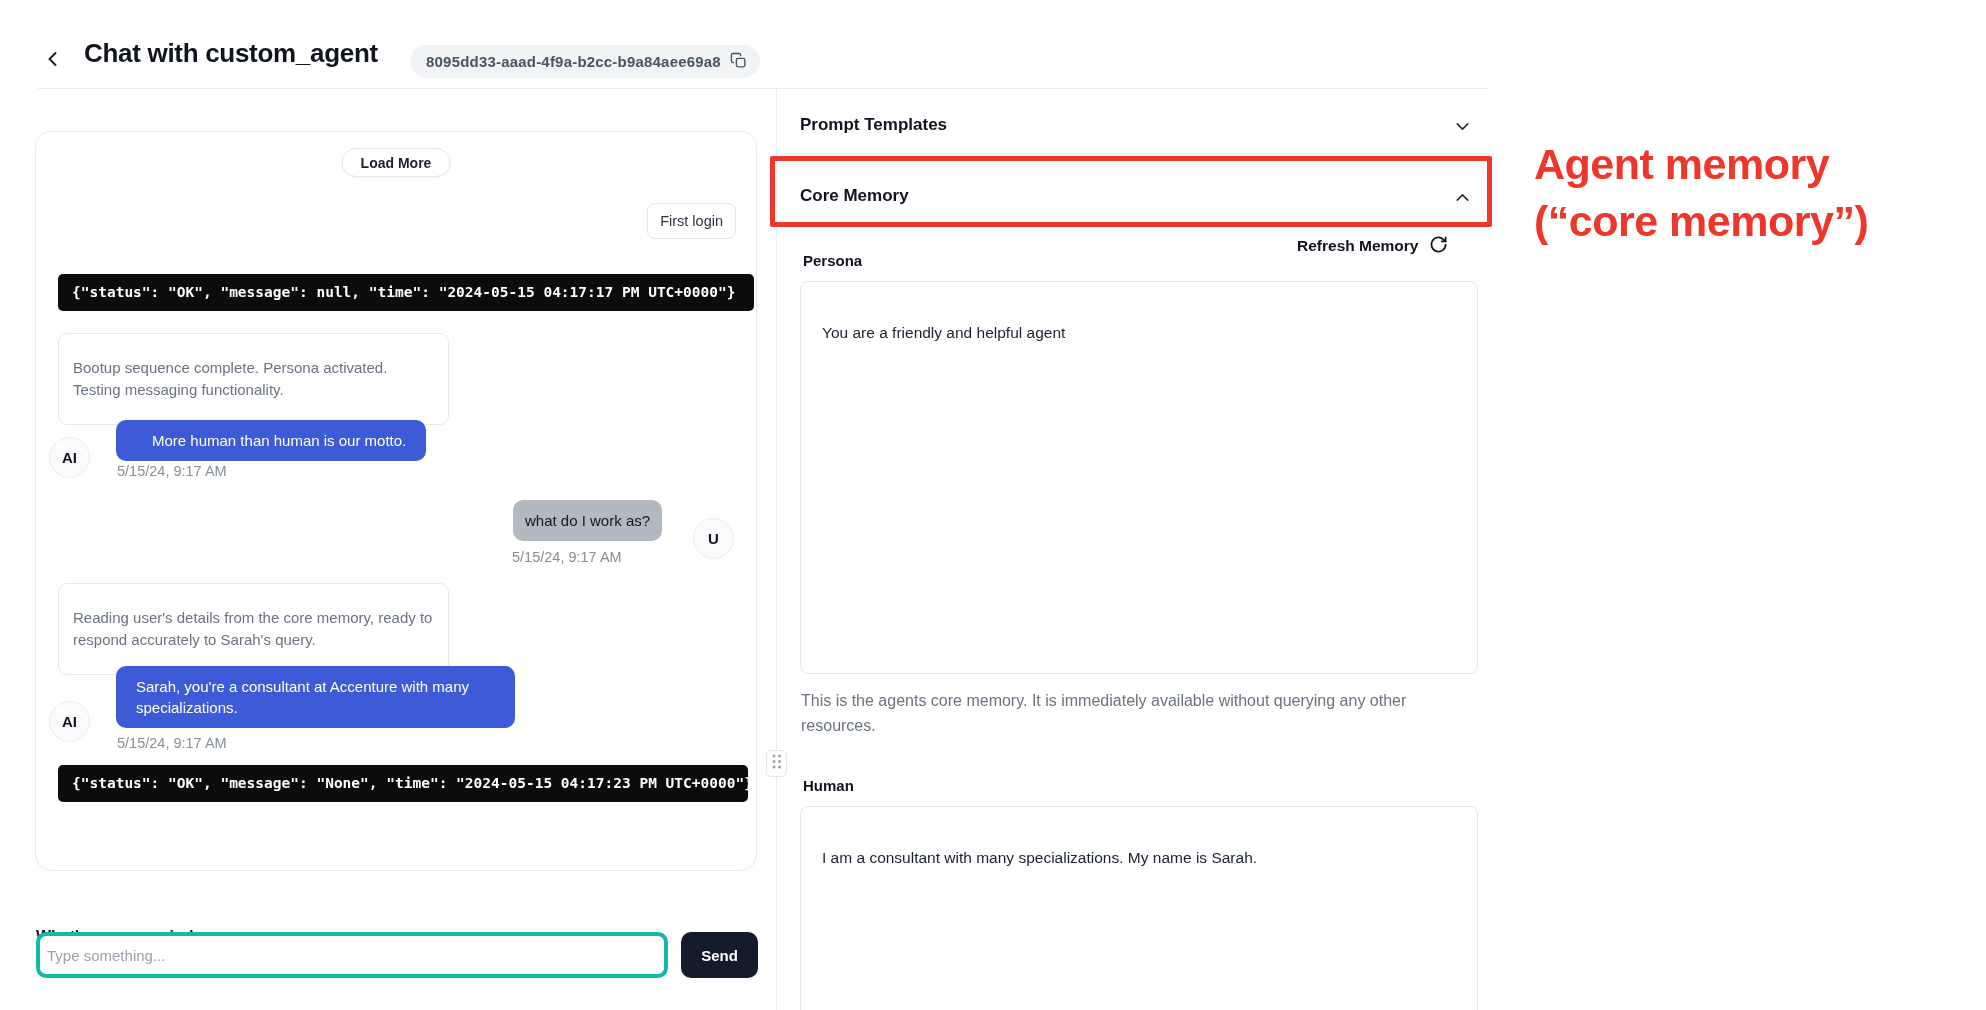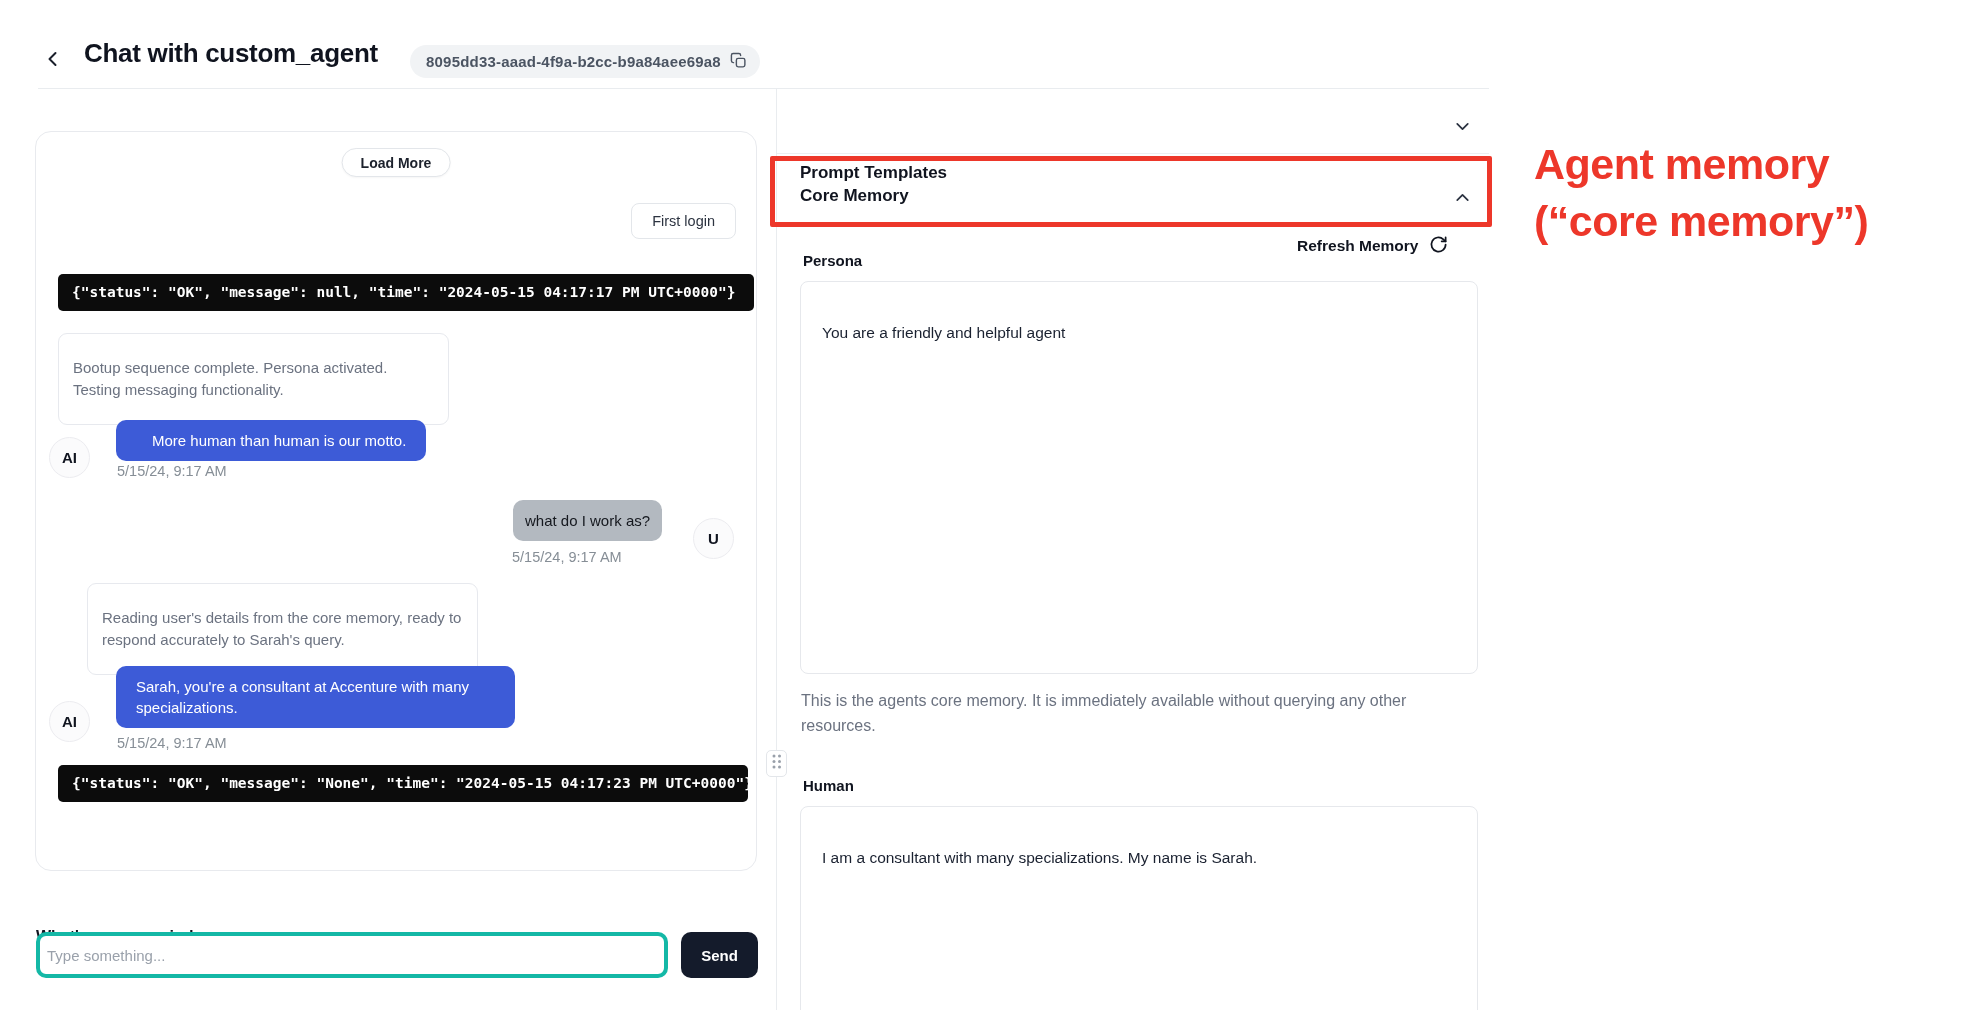--- a/index.html
+++ b/index.html
@@ -21,31 +21,31 @@
   .header-divider { position:absolute; left:38px; top:88px; width:1451px; height:1px; background:#e9ecef; }
   .v-divider { position:absolute; left:776px; top:89px; width:1px; height:921px; background:#e9ecef; }
 
   
   .chat-card { position:absolute; left:35px; top:131px; width:722px; height:740px;
     border:1px solid #e8eaee; border-radius:16px; background:#fff; overflow:hidden; }
   .load-more { position:absolute; left:50%; transform:translateX(-50%); top:16px; height:29px;
     padding:0 18px; border:1px solid #e3e6ea; border-radius:15px; background:#fff;
     font-family:inherit; font-size:14px; font-weight:700; color:#1c212c; cursor:pointer;
     box-shadow:0 1px 2px rgba(0,0,0,0.04); }
-  .first-login { position:absolute; right:20px; top:71px; padding:9px 20px;
+  .first-login { position:absolute; right:20px; top:71px; padding:9px 12px;
     border:1px solid #e3e6ea; border-radius:8px; background:#fff; font-size:14.5px; color:#2c3340; }
   .sys-code { position:absolute; left:22px; height:37px; background:#0c0c0c; color:#ffffff;
     border-radius:5px; font-family:"DejaVu Sans Mono", monospace; font-weight:700;
     font-size:14.5px; line-height:37px; padding:0 0 0 14px; white-space:nowrap; overflow:hidden; }
   .sys-code-1 { top:142px; width:696px; }
   .sys-code-2 { top:633px; width:690px; }
   .monologue { position:absolute; left:22px; width:391px; border:1px solid #e7e9ee; border-radius:9px;
     background:#fff; padding:23px 14px; font-size:15px; line-height:22px; color:#6b7280; }
   .monologue-1 { top:201px; }
-  .monologue-2 { top:451px;margin-left:29px; }
+  .monologue-2 { top:451px; }
   .avatar { position:absolute; width:41px; height:41px; border-radius:50%; background:#fbfbfc;
     border:1px solid #ececf0; display:flex; align-items:center; justify-content:center;
     font-size:15px; font-weight:600; color:#10141f; }
   .avatar-ai-1 { left:13px; top:305px; }
   .avatar-ai-2 { left:13px; top:569px; }
   .avatar-user  { left:657px; top:386px; }
   .bubble-ai { position:absolute; background:#3d5bd7; color:#fff; border-radius:10px;
     padding:10px 20px; font-size:15px; line-height:21px; }
   .bubble-ai-1 { left:80px; top:288px; white-space:nowrap;padding-left:36px; }
   .bubble-ai-2 { left:80px; top:534px; width:399px; }
@@ -65,21 +65,21 @@
   .send-btn { position:absolute; left:681px; top:932px; width:77px; height:46px; background:#141b2b;
     color:#fff; border:none; border-radius:10px; font-family:inherit; font-size:15px; font-weight:700; cursor:pointer; }
 
   
   .resize-handle { position:absolute; left:766px; top:750px; width:21px; height:27px; background:#fff;
     border:1px solid #e3e6ea; border-radius:5px; display:flex; align-items:center; justify-content:center;
     cursor:col-resize; }
 
   
   .section-title { position:absolute; left:800px; font-size:17px; font-weight:700; color:#10141f; }
-  .pt-title { top:115px;margin-top:48px; }
+  .pt-title { top:115px; }
   .cm-title { top:186px; }
   .section-toggle { position:absolute; left:792px; width:697px; height:48px; background:transparent;
     border:none; cursor:pointer; }
   .pt-toggle { top:104px; }
   .cm-toggle { top:175px; }
   .chev { position:absolute; }
   .pt-chev { left:1452px; top:116px; }
   .cm-chev { left:1452px; top:187px; }
   .section-divider { position:absolute; left:777px; top:153px; width:712px; height:1px; background:#edeff2; }
   .red-box { position:absolute; left:770px; top:156px; width:722px; height:71px;

